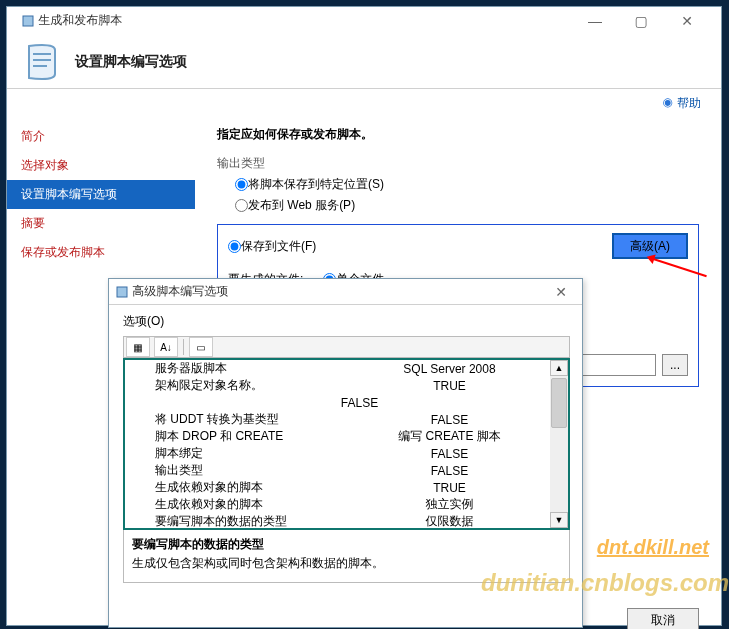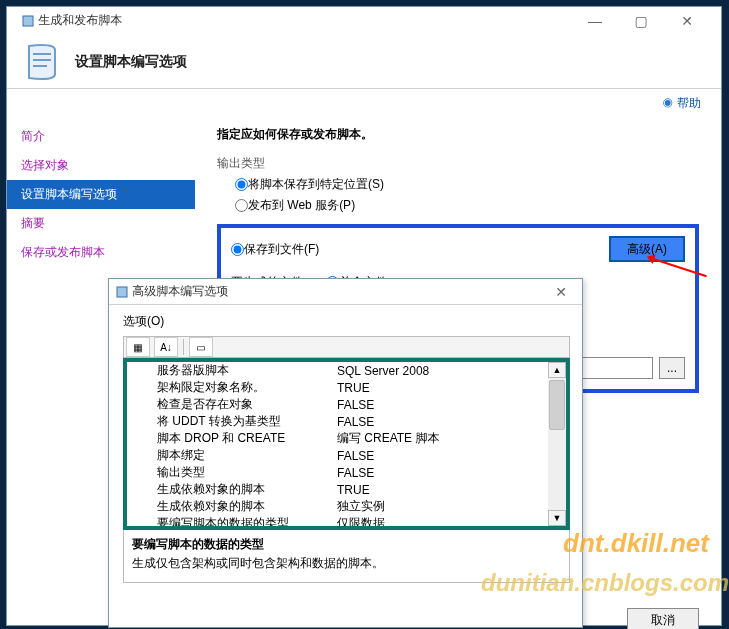--- a/index.html
+++ b/index.html
@@ -10,67 +10,67 @@
   .titlebar-main { height: 28px; display: flex; align-items: center; padding: 0 14px; font-size: 12px; color: #333; border-bottom: 1px solid transparent; }
   .titlebar-main .spacer { flex: 1; }
   .winbtns { display: flex; gap: 6px; }
   .winbtn { width: 40px; height: 26px; display: flex; align-items: center; justify-content: center; color: #666; font-size: 14px; }
 
   .header-band { display: flex; align-items: center; height: 54px; padding: 6px 14px; border-bottom: 1px solid #d0d0d0; }
   .header-band .title { font-weight: 600; font-size: 14px; color: #222; margin-left: 10px; }
 
   .body { display: flex; height: calc(100% - 28px - 54px); }
   .sidebar { width: 188px; padding: 10px 0; font-size: 12px; }
-  .sidebar-item { padding: 6px 14px; color: #a21caf; cursor: pointer; }
+  .sidebar-item { padding: 6px 14px; color: #b91c1c; cursor: pointer; }
   .sidebar-item.selected { background: #1565c0; color: #fff; }
 
   .content { flex: 1; padding: 10px 22px 10px 22px; font-size: 12px; position: relative; }
   
   .help-row { display:flex; justify-content:flex-end; padding: 6px 20px 0 0; font-size: 12px; color:#0a55aa; }
   .help-row span.icon { color:#2874d7; margin-right:4px; }
   .section-heading { font-weight: 600; margin: 4px 0 12px 0; }
   .group-label { margin: 4px 0 4px 0; color: #555; }
   .radio-grp { padding-left: 18px; margin-bottom: 10px; }
   .radio-line { display: flex; align-items: center; gap: 0; margin: 4px 0; }
   .radio-line input { margin:0; }
 
-  .fieldset { border: 4px solid #1d4ed8; padding: 8px 10px 10px 10px; margin-top: 4px; }
+  .fieldset { border: 1px solid #1d4ed8; padding: 8px 10px 10px 10px; margin-top: 4px; }
   .fieldset-row { display: flex; align-items: center; }
   .adv-btn { border: 2px solid #0a55aa; background: #3b82f6; padding: 2px 16px; font-size: 12px; height: 26px; display:flex; align-items:center; }
   .row2 { display: flex; align-items: center; gap: 20px; margin-top: 8px; }
   .filename-row { display:flex; justify-content:flex-end; align-items:center; gap:6px; margin-top:62px; }
   .filename-row input[type=text] { width: 90px; height: 22px; border:1px solid #888; }
   .browse-btn { width: 26px; height: 22px; border:1px solid #888; background:#efefef; display:flex;align-items:center;justify-content:center; }
   .cancel-btn { position:absolute; right:22px; bottom:16px; width:72px; height:24px; border:1px solid #888; background:#efefef; font-size:12px; display:flex;align-items:center;justify-content:center; }
 
   
   .dialog { position: absolute; left: 108px; top: 278px; width: 475px; height: 350px; background: #fff; border: 1px solid #7c9aae; box-shadow: 2px 2px 6px rgba(0,0,0,0.2); }
   .titlebar-dlg { height: 26px; display:flex; align-items:center; padding: 0 6px; font-size:12px; color:#333; border-bottom:1px solid #d0d0d0; }
   .titlebar-dlg .spacer { flex:1; }
   .dlg-body { padding: 8px 12px 8px 14px; }
   .options-label { font-size: 12px; margin-bottom: 6px; }
   .toolbar-strip { border:1px solid #bbb; background:#f4f4f4; height:22px; display:flex; align-items:center; }
   .toolbar-strip .tbtn { width:24px; height:20px; border:1px solid #ccc; margin:0 2px; display:flex; align-items:center; justify-content:center; font-size:10px; background:#fff; }
-  .grid-wrap { border:4px solid #0f766e; height:172px; overflow:hidden; position:relative; background:#fff; }
+  .grid-wrap { border:2px solid #0f766e; height:172px; overflow:hidden; position:relative; background:#fff; }
   .grid { width:100%; }
   .grid-row { display:flex; align-items:center; height:17px; font-size:12px; padding:0 4px 0 30px; }
   .grid-row .k { width: 180px; white-space:nowrap; overflow:hidden; }
-  .grid-row .v { flex:1; white-space:nowrap; overflow:hidden; }
+  .grid-row .v { flex:1; white-space:nowrap; overflow:hidden;text-align:center; }
   .scroll { position:absolute; right:0; top:0; width:18px; height:100%; background:#efefef; display:flex; flex-direction:column; }
   .scroll .arrow { height:16px; border:1px solid #bbb; background:#f4f4f4; display:flex;align-items:center;justify-content:center;font-size:9px; }
   .scroll .track { flex:1; position:relative; }
   .scroll .thumb { position:absolute; left:1px; right:1px; top:2px; height:50px; background:#d0d0d0; border:1px solid #bbb; border-radius:2px; }
 
   .desc-box { border:1px solid #bbb; border-top:0; padding:6px 8px 10px 8px; font-size:12px; }
   .desc-box .title-line { font-weight:600; margin-bottom:2px; }
 
   
   .arrow-red { position:absolute; width:60px; height:2px; background:#f00; }
   .arrow-red::after { content:""; position:absolute; left:-8px; top:-4px; border:5px solid transparent; border-right:8px solid #f00; }
-  .wm1 { position:absolute; right:20px; bottom:70px; color:#f9a825; font-size:26px; font-style:italic; font-weight:700; opacity:0.8; pointer-events:none; }
+  .wm1 { position:absolute; right:20px; bottom:70px; color:#f9a825; font-size:20px; font-style:italic; font-weight:700; opacity:0.8; pointer-events:none;text-decoration:underline; }
   .wm2 { position:absolute; right:0px; bottom:32px; color:#e6c35a; font-size:24px; font-style:italic; font-weight:700; opacity:0.75; pointer-events:none; }
 
   .icon-script { width:44px; height:44px; }
 </style>
 </head>
 <body>
 
 <div class="main-win">
   <div class="titlebar-main">
     <svg width="14" height="14">
@@ -175,21 +175,20 @@
       <div class="grid" id="grid">
           <div class="grid-row">
             <div class="k">服务器版脚本</div>
             <div class="v">SQL Server 2008</div>
           </div>
           <div class="grid-row">
             <div class="k">架构限定对象名称。</div>
             <div class="v">TRUE</div>
           </div>
           <div class="grid-row">
-            <div class="k">检查是否存在对象</div>
             <div class="v">FALSE</div>
           </div>
           <div class="grid-row">
             <div class="k">将 UDDT 转换为基类型</div>
             <div class="v">FALSE</div>
           </div>
           <div class="grid-row">
             <div class="k">脚本 DROP 和 CREATE</div>
             <div class="v">编写 CREATE 脚本</div>
           </div>

